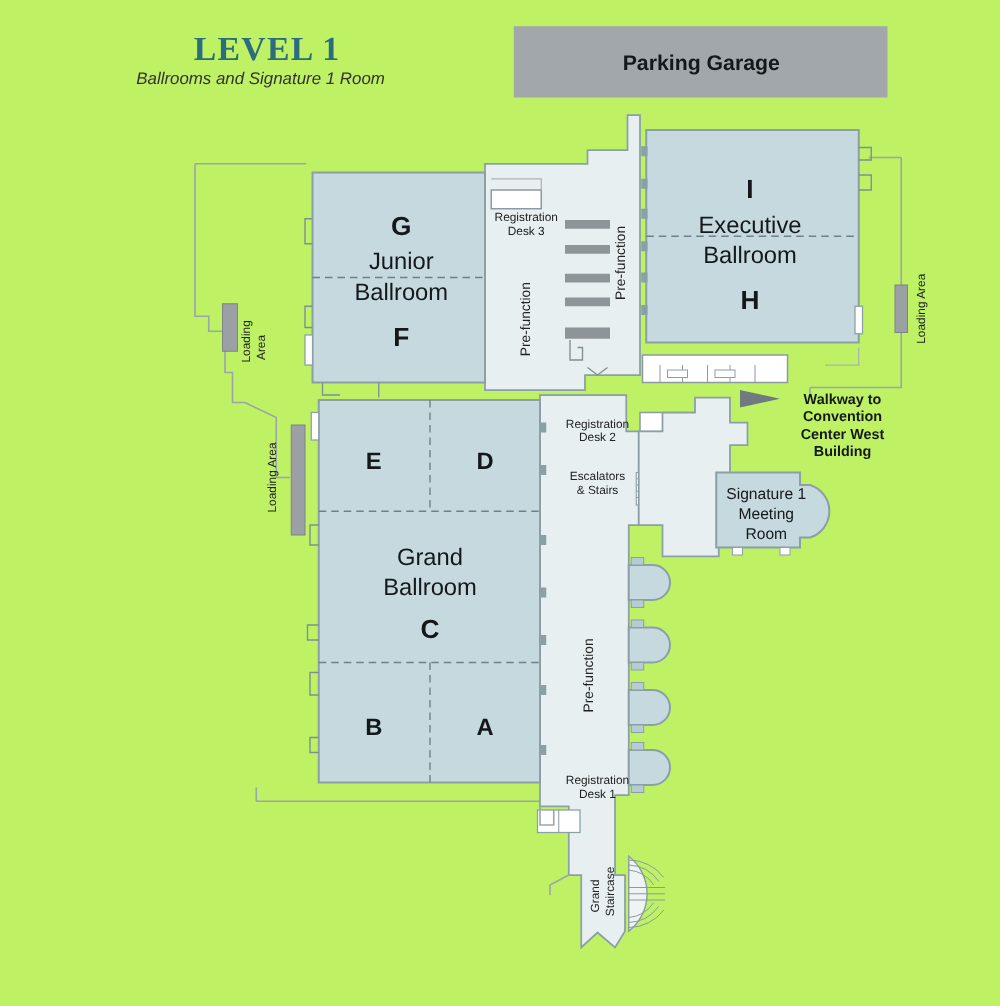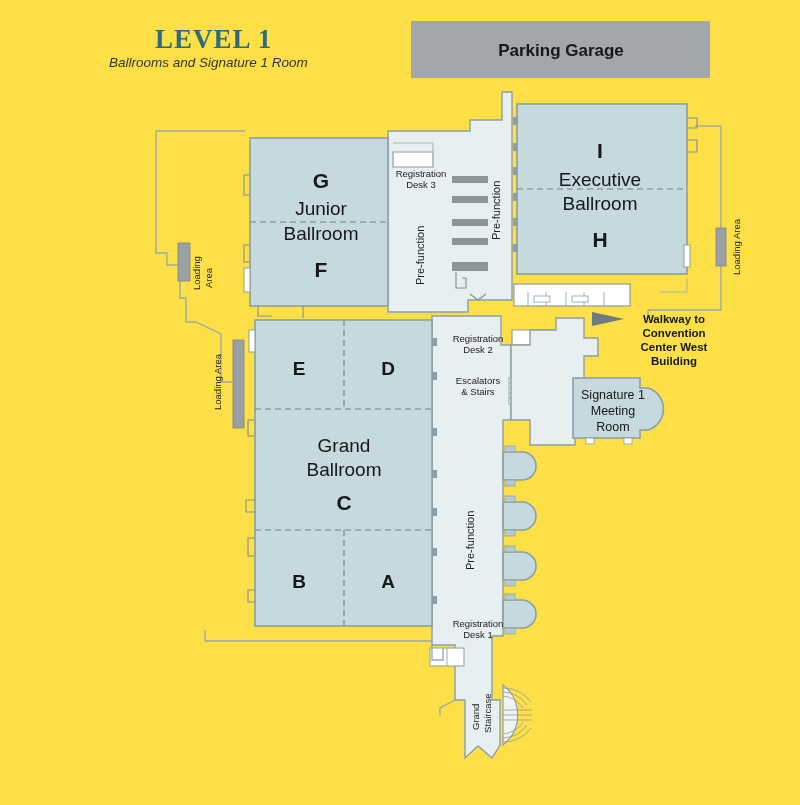--- a/index.html
+++ b/index.html
@@ -12,21 +12,21 @@
     width: 800px;
     height: 805px;
     font-family: "Liberation Sans", sans-serif;
     overflow: hidden;
     position: relative;
   }
   #map-root {
     position: relative;
     width: 800px;
     height: 805px;
-    background: #fde047;
+    background: #bef264;
   }
   svg#floorplan {
     position: absolute;
     left: 0;
     top: 0;
     width: 800px;
     height: 805px;
     display: block;
   }
   

